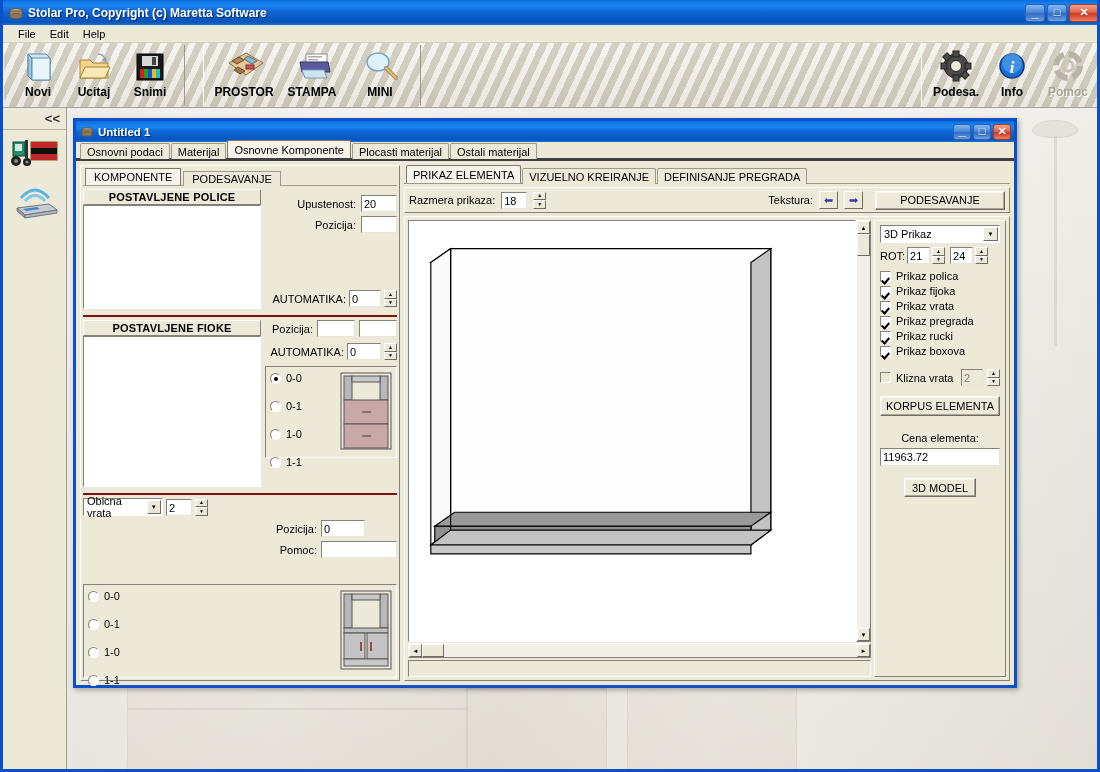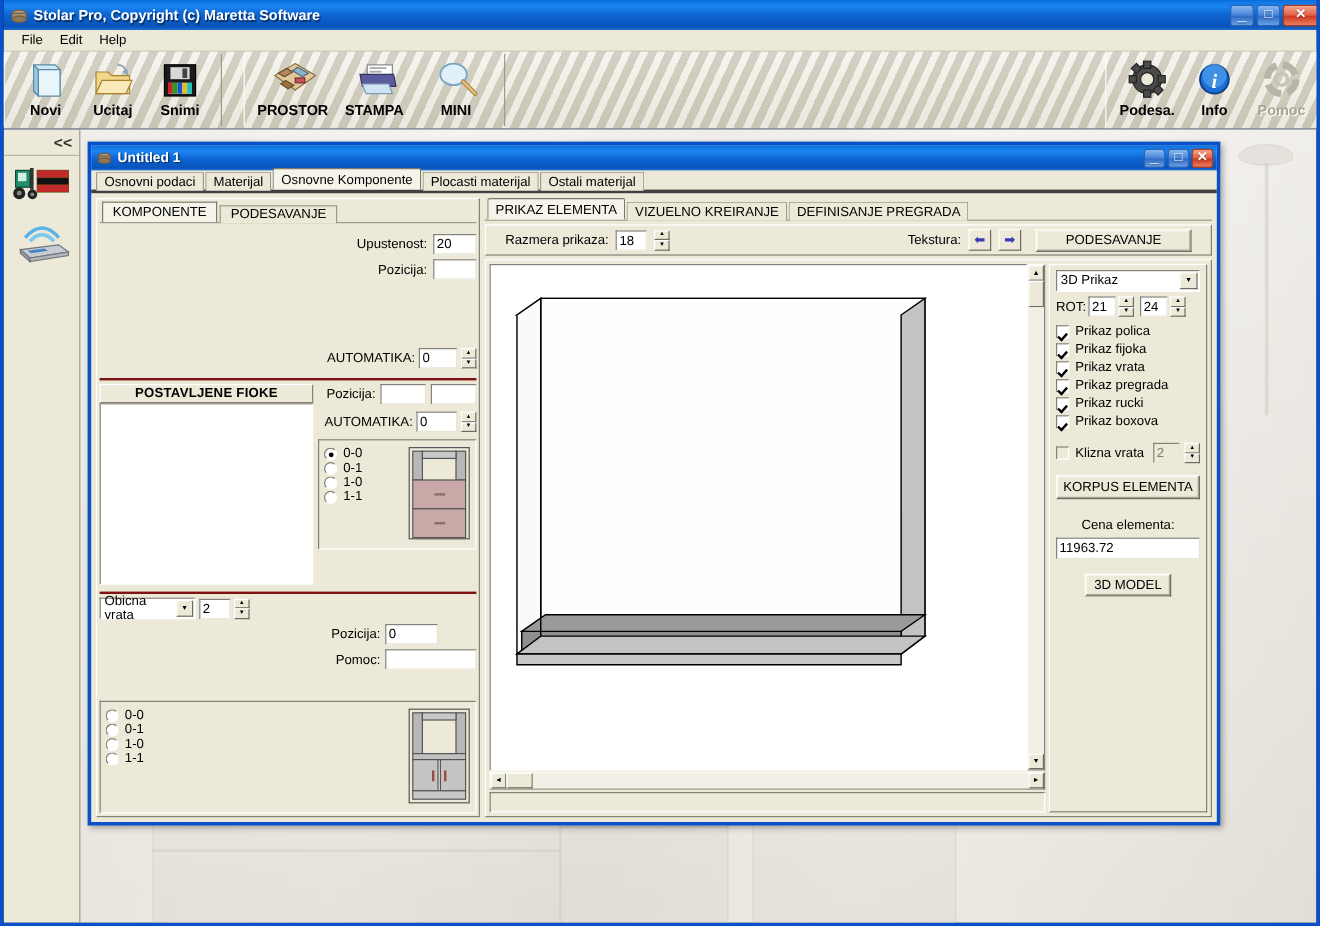--- a/index.html
+++ b/index.html
@@ -232,21 +232,21 @@
     flex: 1;
   }
   .ctrlcol { flex: 1; display: flex; flex-direction: column; position: relative; }
   .rowlbl { font-size: 11px; color: #000; }
   .lrow { display: flex; align-items: center; justify-content: flex-end; gap: 5px; }
 
   .radiogroup {
     border: 1px solid; border-color: #848278 #fff #fff #848278;
     display: flex; padding: 5px 4px; gap: 4px;
   }
-  .radios { display: flex; flex-direction: column; justify-content: flex-start; flex: 1; }
+  .radios { display: flex; flex-direction: column; justify-content: space-between; flex: 1; gap: 16px; }
   .rad { display: flex; align-items: center; gap: 5px; font-size: 11px; }
   .rad .dot {
     width: 11px; height: 11px; border-radius: 50%; flex: none;
     background: #fff; border: 1px solid; border-color: #848278 #fff #fff #848278;
     position: relative;
   }
   .rad.on .dot::after {
     content: ""; position: absolute; left: 3px; top: 3px;
     width: 4px; height: 4px; border-radius: 50%; background: #000;
   }
@@ -268,21 +268,21 @@
   
   #rightcol { flex: 1; display: flex; flex-direction: column; min-width: 0; }
   #rightinner {
     flex: 1; display: flex; gap: 3px; min-height: 0;
     background: #ece9d8;
     border: 1px solid; border-color: #fff #848278 #848278 #fff;
     padding: 3px;
   }
   .viewbar {
     height: 26px; flex: none; display: flex; align-items: center; gap: 6px;
-    background: #ece9d8; padding: 0 16px;
+    background: #ece9d8; padding: 0 4px;
     border: 1px solid; border-color: #fff #848278 #848278 #fff;
     margin-bottom: 3px;
   }
   .iconbtn {
     width: 19px; height: 18px; flex: none;
     background: #ece9d8; border: 1px solid; border-color: #fff #6f6d63 #6f6d63 #fff;
     display: flex; align-items: center; justify-content: center; cursor: pointer;
   }
   .iconbtn .arw { color: #3a3ab4; font-size: 11px; line-height: 1; }
 
@@ -563,20 +563,24 @@
       <div id="mdi-body">
 
         <div id="leftcol">
 
           <div class="subtabstrip">
             <div class="subtab active">KOMPONENTE</div>
             <div class="subtab">PODESAVANJE</div>
           </div>
 
           <div class="section first" style="height:120px;">
+            <div class="listbox-wrap">
+              <div class="listhdr">POSTAVLJENE POLICE</div>
+              <div class="listbody"></div>
+            </div>
             <div class="ctrlcol">
               <div class="lrow" style="margin-top:6px;">
                 <span class="rowlbl">Upustenost:</span>
                 <div class="field" style="width:36px;">20</div>
               </div>
               <div class="lrow" style="margin-top:4px;">
                 <span class="rowlbl">Pozicija:</span>
                 <div class="field" style="width:36px;"></div>
               </div>
               <div class="lrow" style="margin-top:auto; margin-bottom:2px; gap:3px;">

